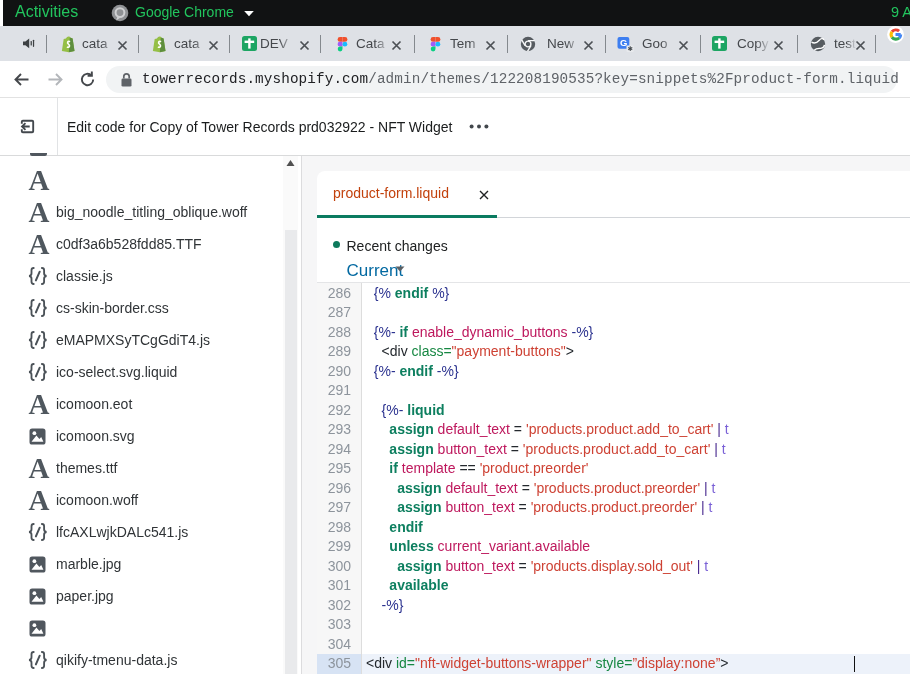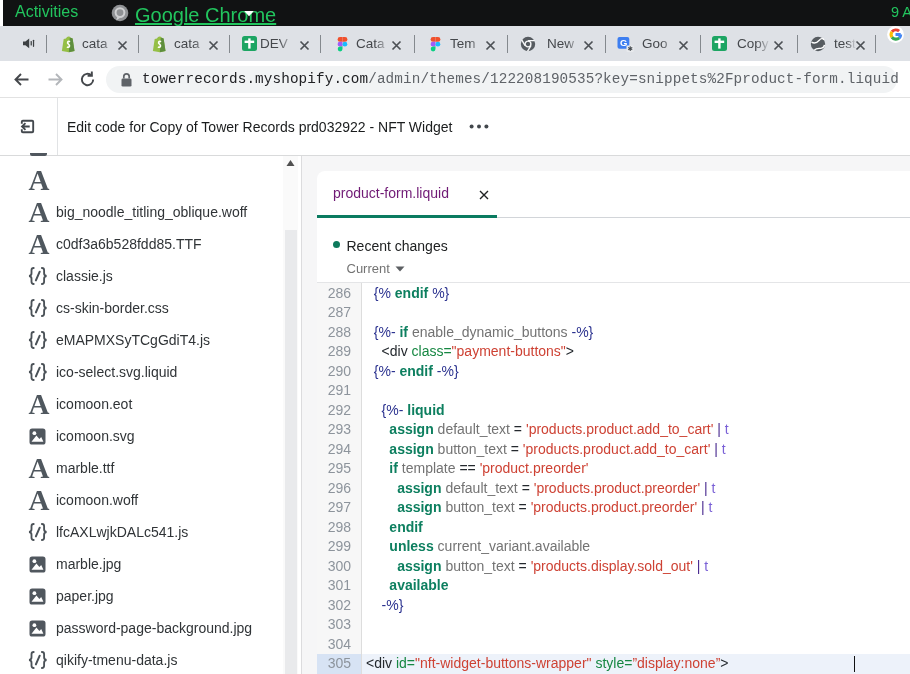--- a/index.html
+++ b/index.html
@@ -26,53 +26,53 @@
   #main{position:absolute;left:0;top:156px;width:910px;height:518px;background:#f6f6f7;}
   #sidebar{position:absolute;left:0;top:0;width:301px;height:518px;background:#fff;border-right:1px solid #dcdcde;}
   .frow{position:absolute;left:0;width:280px;height:32px;}
   .frow .ficon{position:absolute;left:28.5px;top:3px;width:17px;height:26px;}
   .frow .fname{position:absolute;left:56px;top:7.5px;font-size:14px;color:#303437;white-space:nowrap;}
   .aicon{font-family:"Liberation Serif",serif;font-weight:700;font-size:29px;color:#4f575e;line-height:26px;}
   #sscroll{position:absolute;left:283px;top:0;width:15px;height:518px;background:#fafafa;}
   #sthumb{position:absolute;left:1.5px;top:74px;width:12px;height:444px;background:#e9eaec;}
   
   #card{position:absolute;left:317px;top:15px;width:593px;height:503px;background:#fff;border-radius:8px 0 0 0;}
-  #etab{position:absolute;left:16px;top:14px;font-size:14px;color:#701a75;}
+  #etab{position:absolute;left:16px;top:14px;font-size:14px;color:#c2410c;}
   #underline{position:absolute;left:0;top:44px;width:180px;height:3px;background:#0a7b60;}
   #tabborder{position:absolute;left:180px;top:46px;width:413px;height:1px;background:#d2d5d9;}
   #recent{position:absolute;left:0;top:46px;width:593px;height:65px;border-bottom:1px solid #e4e5e7;}
   #recent .dot{position:absolute;left:15.5px;top:24px;width:7px;height:7px;border-radius:50%;background:#0e7a5c;}
   #recent .rc{position:absolute;left:29.5px;top:20.5px;font-size:14px;color:#202223;}
-  #recent .cur{position:absolute;left:29.5px;top:44px;font-size:13px;color:#737373;}
+  #recent .cur{position:absolute;left:29.5px;top:44px;font-size:17px;color:#0369a1;}
   
   #codearea{position:absolute;left:0;top:112px;width:593px;height:391px;font-family:Liberation Sans, sans-serif;font-size:14px;line-height:19.5px;}
   #gutter{position:absolute;left:0;top:0;width:44px;height:391px;background:#f7f7f7;border-right:1px solid #ddd;}
   #gutternums{position:absolute;left:0;top:0.5px;width:34px;text-align:right;color:#8d949c;}
   #code{position:absolute;left:49px;top:0.5px;white-space:pre;color:#24292e;}
   #code .k{color:#0d7f5f;font-weight:700;}
   #code .d{color:#2c3390;}
-  #code .v{color:#737373;}
+  #code .v{color:#be185d;}
   #code .s{color:#ce4234;}
   #code .a{color:#168742;}
   #code .t{color:#7a61d6;}
   #code .p{color:#4b2d91;}
   #hlg{position:absolute;left:0;top:371px;width:44px;height:20px;background:#d7e3f4;}
   #hlc{position:absolute;left:45px;top:371px;width:548px;height:20px;background:#edf2fa;}
   #cursor{position:absolute;left:536.5px;top:373px;width:1.5px;height:16px;background:#111;}
 </style>
 </head>
 <body>
 <div id="topbar">
   <div class="abs" style="left:12px;top:3px;font-size:16px;">Activities</div>
   <svg class="abs" style="left:108px;top:4px;" width="18" height="18" viewBox="0 0 18 18">
     <circle cx="9" cy="9" r="8.3" fill="#8f9194"></circle>
     <circle cx="9" cy="8.6" r="4.4" fill="none" stroke="#cfd0d2" stroke-width="2"></circle>
     <path d="M6.4 12.6 L5.2 16.4 L9.2 13.7 Z" fill="#cfd0d2"></path>
   </svg>
-  <div class="abs" style="left:132px;top:3.5px;font-size:20px;text-decoration:underline;">Google Chrome</div>
+  <div class="abs" style="left:132px;top:3.5px;font-size:14px;">Google Chrome</div>
   <svg class="abs" style="left:240px;top:10px;" width="12" height="7" viewBox="0 0 13 8">
       <path d="M1 1 L6.5 7 L12 1 Z" fill="#fff"></path>
     </svg>
   <div class="abs" style="left:888px;top:4px;font-size:14.5px;">9 A</div>
 </div>
 <div id="tabstrip">
   <svg class="abs" style="left:23px;top:12px;" width="12" height="11" viewBox="0 0 12 11">
     <path d="M0 3.4 h2.4 L6.2 0.4 v9.8 L2.4 7.2 H0 Z" fill="#3c4043"></path>
     <rect x="7.6" y="3" width="1.25" height="4.6" rx="0.6" fill="#3c4043"></rect>
     <rect x="9.9" y="1.7" width="1.25" height="7.2" rx="0.6" fill="#3c4043"></rect>
@@ -278,21 +278,21 @@
       <div class="frow" style="top:264px">
           <div class="ficon" style="top:7.5px;"><svg width="17" height="17" viewBox="0 0 17 17">
               <rect x="0.5" y="0.5" width="16" height="16" rx="2.6" fill="#50575e"></rect>
               <circle cx="5.4" cy="5.2" r="1.9" fill="#fff"></circle>
               <path d="M2.5 13.8 L7.4 7.6 L10.4 11 L12.2 9 L14.4 13.8 Z" fill="#fff"></path>
             </svg></div>
           <div class="fname">icomoon.svg</div>
         </div>
       <div class="frow" style="top:296px">
           <div class="ficon aicon">A</div>
-          <div class="fname">marble.ttf</div>
+          <div class="fname">themes.ttf</div>
         </div>
       <div class="frow" style="top:328px">
           <div class="ficon aicon">A</div>
           <div class="fname">icomoon.woff</div>
         </div>
       <div class="frow" style="top:360px">
           <div class="ficon" style="top:6.5px;left:27.5px;"><svg width="20" height="18" viewBox="0 0 20 18">
 <path d="M5.7 1 C3.9 1 3.5 1.9 3.5 3.2 V6.2 C3.5 7.9 2.9 8.7 1.1 9 C2.9 9.3 3.5 10.1 3.5 11.8 V14.8 C3.5 16.1 3.9 17 5.7 17" fill="none" stroke="#4a5157" stroke-width="1.85" stroke-linecap="round"></path>
 <path d="M13.9 1 C15.7 1 16.1 1.9 16.1 3.2 V6.2 C16.1 7.9 16.7 8.7 18.5 9 C16.7 9.3 16.1 10.1 16.1 11.8 V14.8 C16.1 16.1 15.7 17 13.9 17" fill="none" stroke="#4a5157" stroke-width="1.85" stroke-linecap="round"></path>
 <path d="M7.9 13.4 L11.7 4.7" stroke="#4a5157" stroke-width="2" stroke-linecap="round"></path>
@@ -314,21 +314,20 @@
               <path d="M2.5 13.8 L7.4 7.6 L10.4 11 L12.2 9 L14.4 13.8 Z" fill="#fff"></path>
             </svg></div>
           <div class="fname">paper.jpg</div>
         </div>
       <div class="frow" style="top:456px">
           <div class="ficon" style="top:7.5px;"><svg width="17" height="17" viewBox="0 0 17 17">
               <rect x="0.5" y="0.5" width="16" height="16" rx="2.6" fill="#50575e"></rect>
               <circle cx="5.4" cy="5.2" r="1.9" fill="#fff"></circle>
               <path d="M2.5 13.8 L7.4 7.6 L10.4 11 L12.2 9 L14.4 13.8 Z" fill="#fff"></path>
             </svg></div>
-          <div class="fname">password-page-background.jpg</div>
         </div>
       <div class="frow" style="top:488px">
           <div class="ficon" style="top:6.5px;left:27.5px;"><svg width="20" height="18" viewBox="0 0 20 18">
 <path d="M5.7 1 C3.9 1 3.5 1.9 3.5 3.2 V6.2 C3.5 7.9 2.9 8.7 1.1 9 C2.9 9.3 3.5 10.1 3.5 11.8 V14.8 C3.5 16.1 3.9 17 5.7 17" fill="none" stroke="#4a5157" stroke-width="1.85" stroke-linecap="round"></path>
 <path d="M13.9 1 C15.7 1 16.1 1.9 16.1 3.2 V6.2 C16.1 7.9 16.7 8.7 18.5 9 C16.7 9.3 16.1 10.1 16.1 11.8 V14.8 C16.1 16.1 15.7 17 13.9 17" fill="none" stroke="#4a5157" stroke-width="1.85" stroke-linecap="round"></path>
 <path d="M7.9 13.4 L11.7 4.7" stroke="#4a5157" stroke-width="2" stroke-linecap="round"></path>
 </svg></div>
           <div class="fname">qikify-tmenu-data.js</div>
         </div>
     </div>

